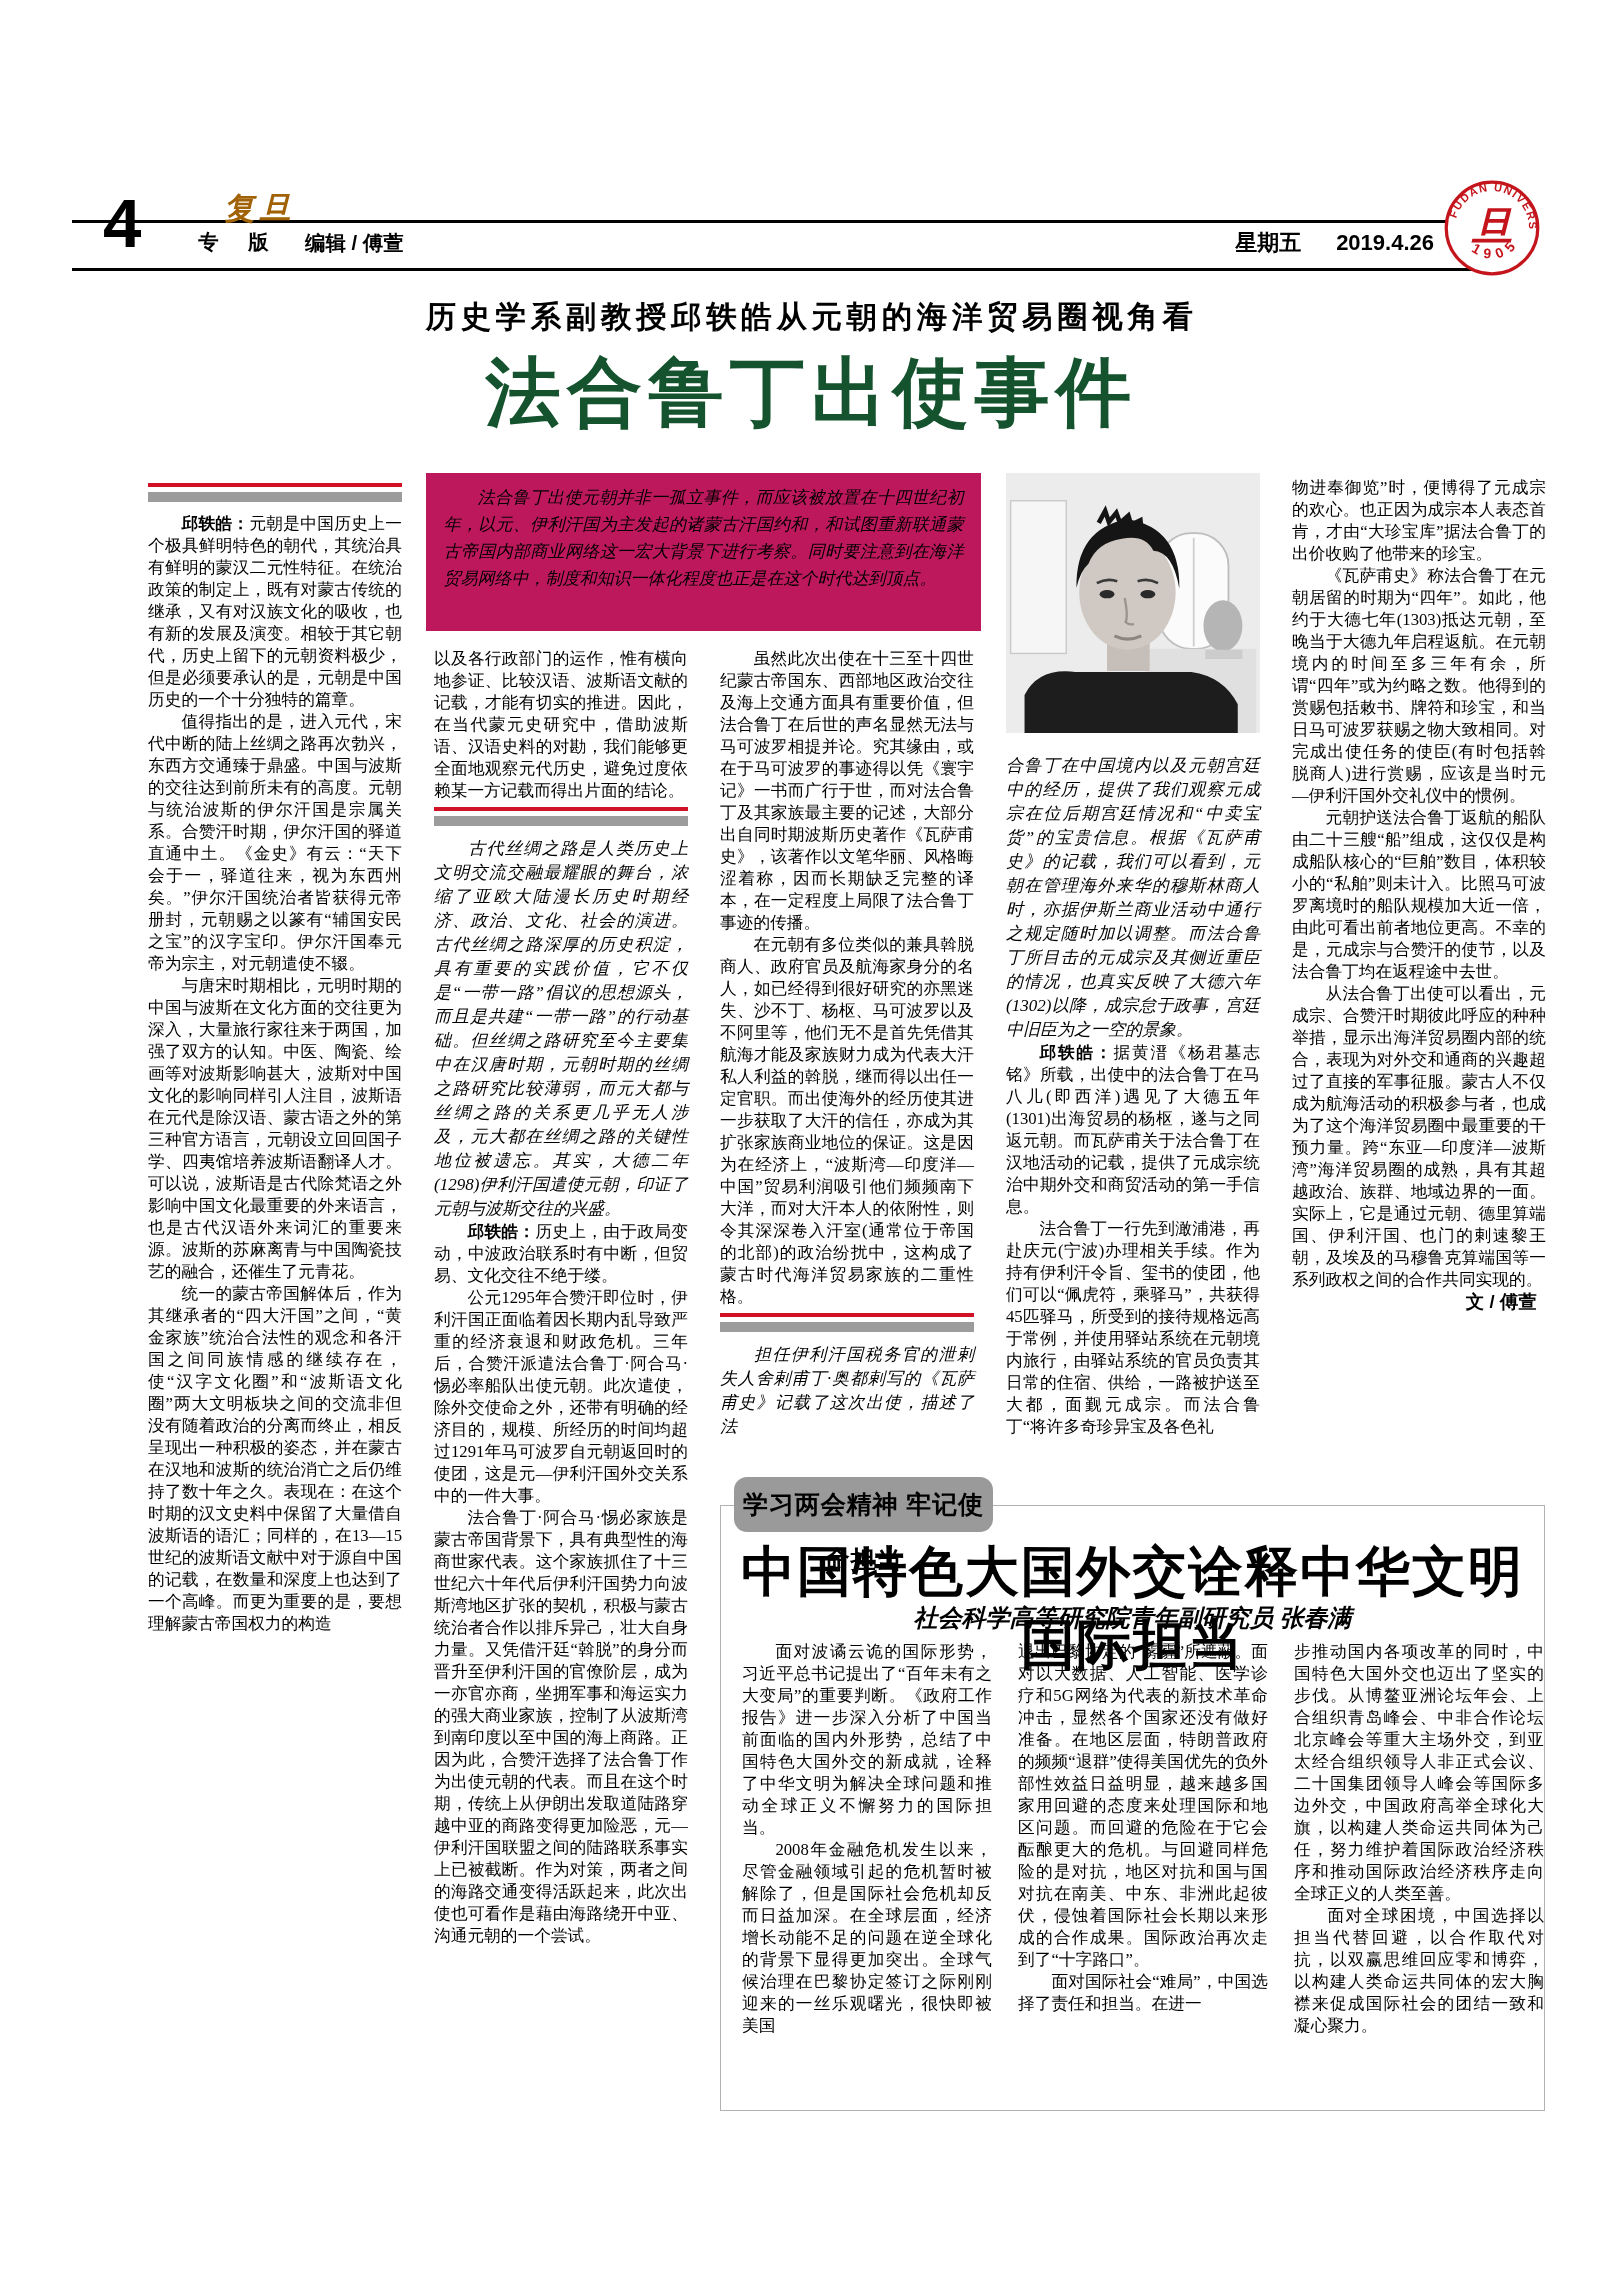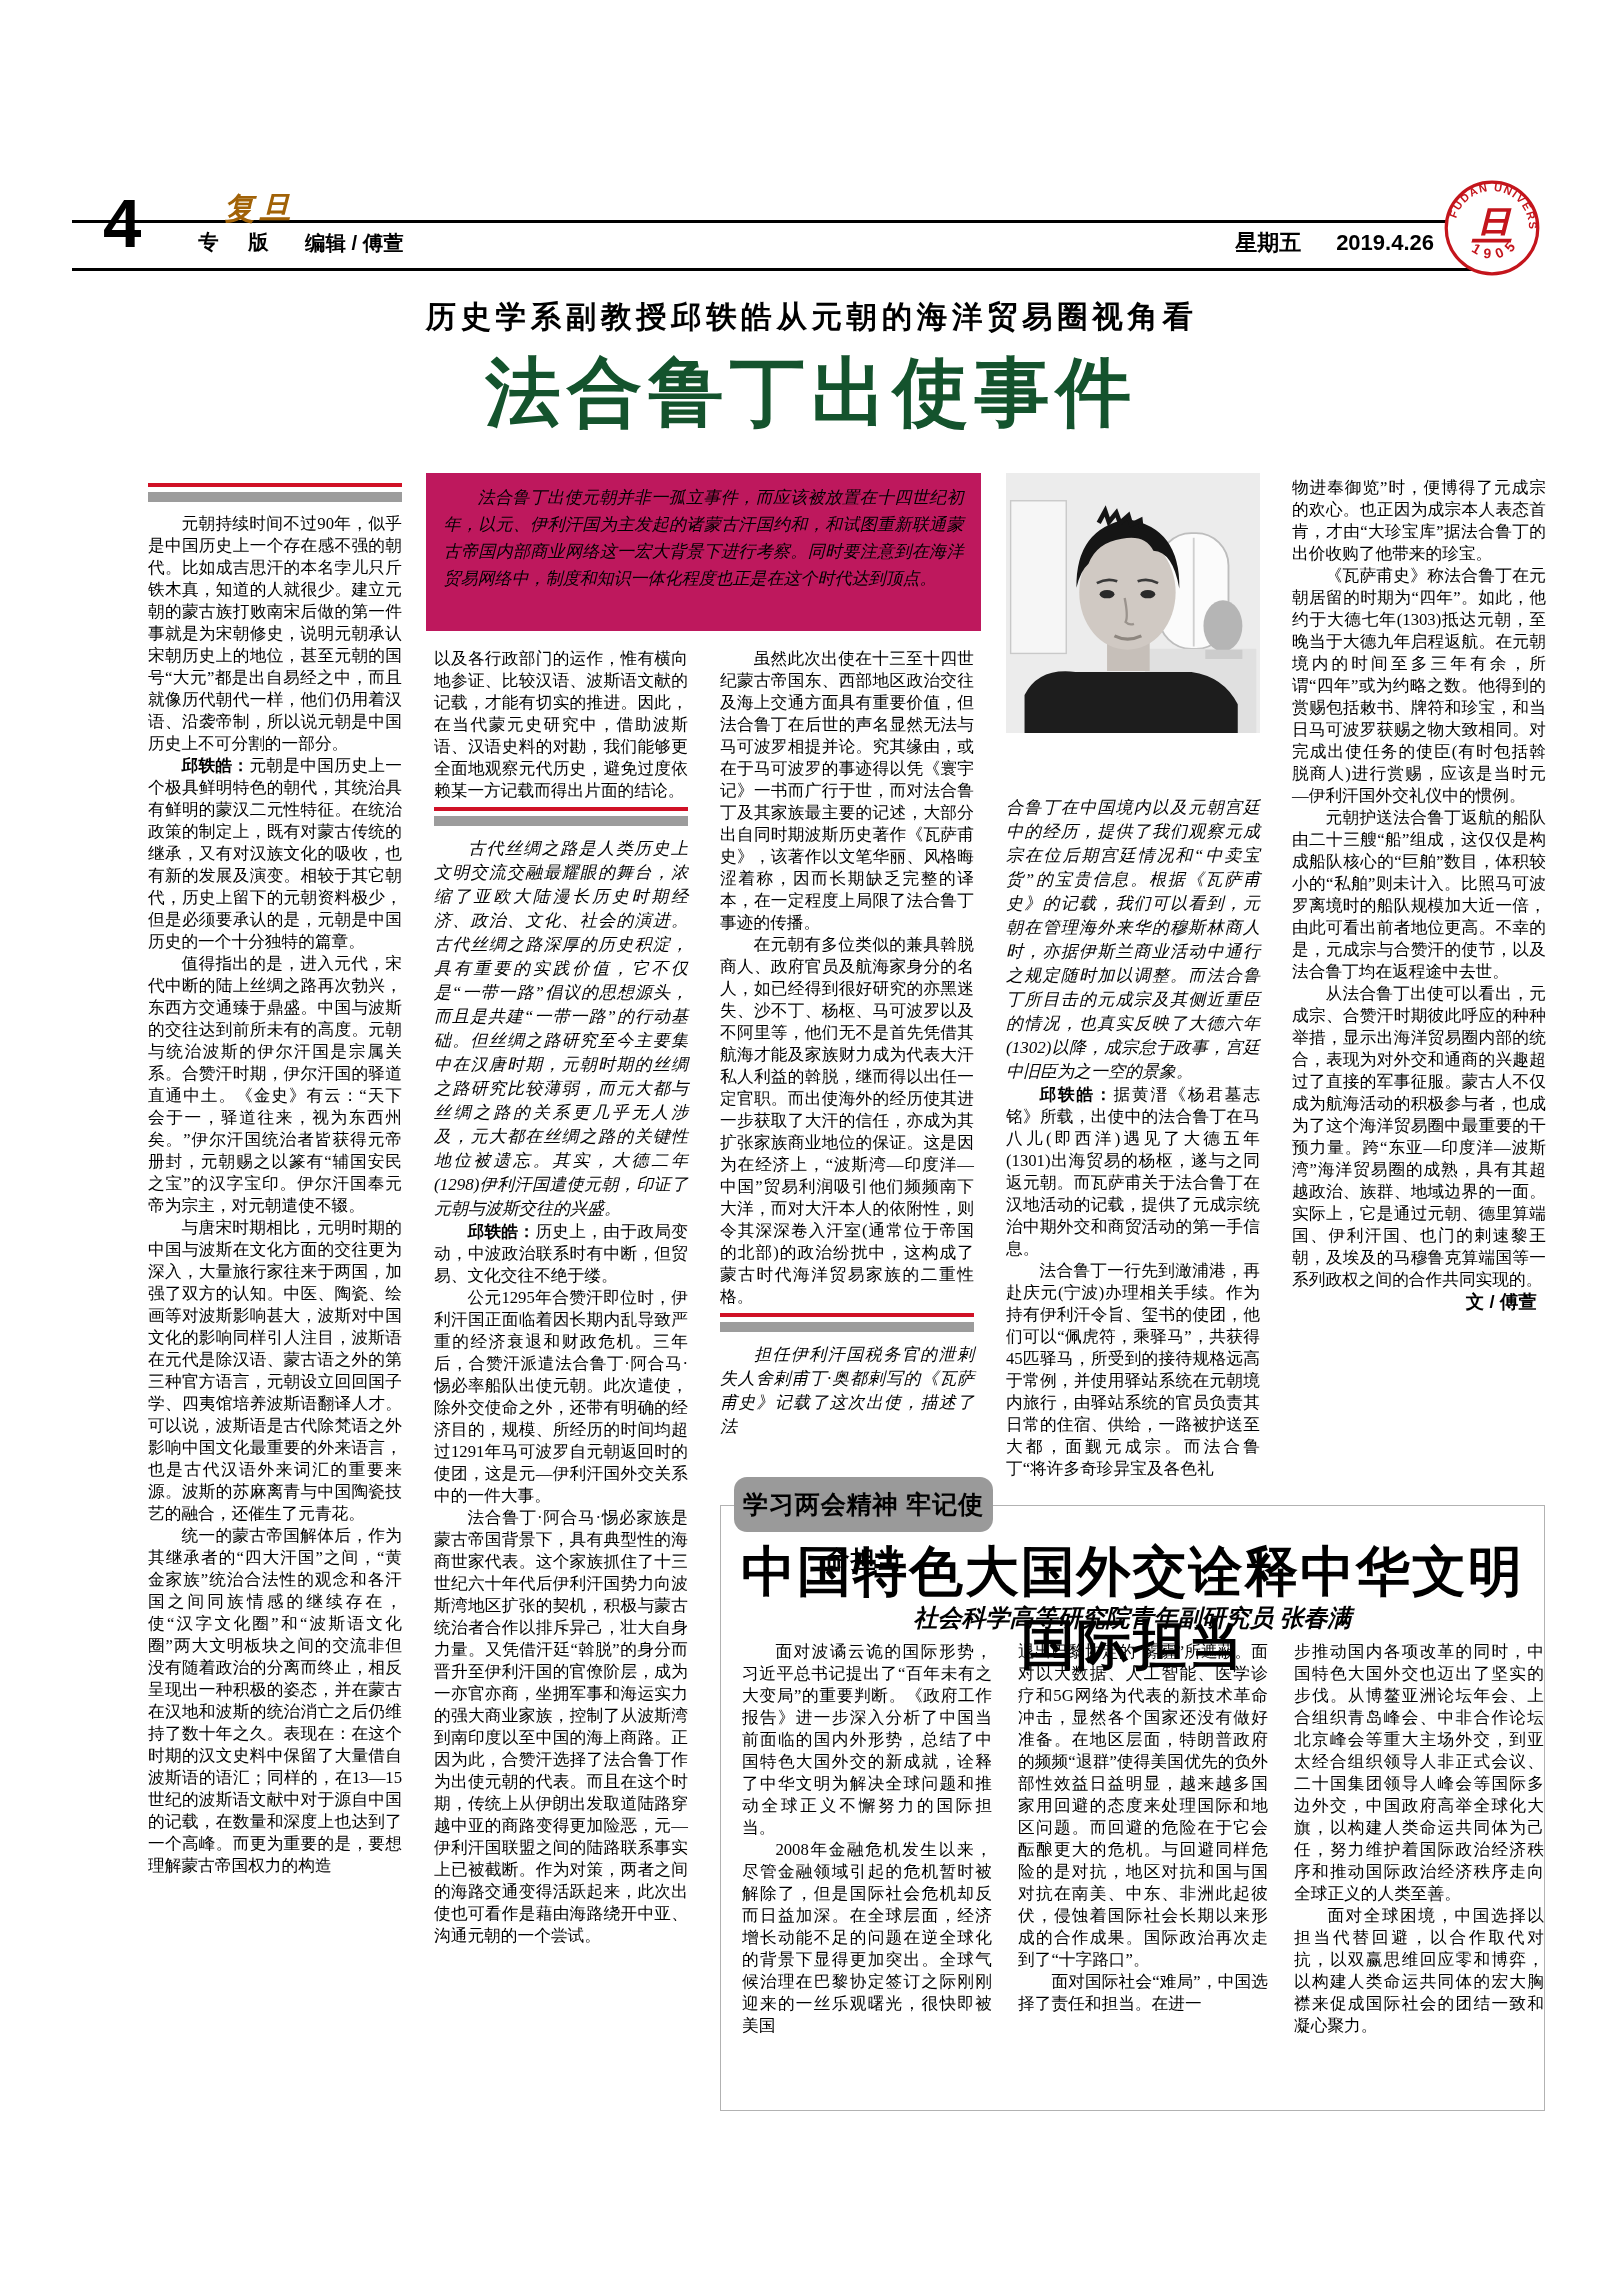--- a/index.html
+++ b/index.html
@@ -31,21 +31,21 @@
   .speaker{font-family:"Liberation Sans",sans-serif;font-weight:700;font-style:normal;}
   .sdiv{margin:4.6px 0 11px;}
   .sdiv i{display:block;}
   .sdiv .r{height:4.6px;background:#d01126;}
   .sdiv .g{height:10.2px;background:#9c9c9c;margin-top:4.6px;}
   .credit{text-align:right;font-family:"Liberation Sans",sans-serif;font-weight:700;
           font-size:18.5px;padding-right:9.3px;margin-top:7.4px;}
   #col1{left:148px;top:478px;}
   #col2{left:434px;top:648px;}
   #col3{left:720px;top:648px;}
-  #col4{left:1006px;top:796px;}
+  #col4{left:1006px;top:754px;}
   #col5{left:1292px;top:477px;}
   .introbox{position:absolute;left:426px;top:473px;width:555px;height:158px;background:#be185d;
             padding:11px 17.6px;box-sizing:border-box;font-style:italic;font-size:17px;line-height:27px;
             text-align:justify;text-indent:2em;}
   .photo{position:absolute;left:1006px;top:473px;width:254px;height:260px;}
   
   .a2box{position:absolute;left:720px;top:1505px;width:825px;height:606px;
          border:1.4px solid #b2b2b2;box-sizing:border-box;}
   .a2tag{position:absolute;left:13px;top:-29px;width:259px;height:55px;background:#9a9a9a;
          border-radius:13px;color:#000000;font-family:"Liberation Sans",sans-serif;font-weight:700;
@@ -114,21 +114,20 @@
     <path d="M284,234 q22,-8 44,4" fill="none" stroke="#3a3a3a" stroke-width="6"></path>
     <path d="M256,270 q8,40 2,52 q8,8 18,4" fill="none" stroke="#9a938d" stroke-width="5"></path>
     <path d="M234,352 q28,14 58,0" fill="none" stroke="#8d867f" stroke-width="7"></path>
   </svg>
 
   <div id="col1" class="col">
       <div class="sdiv">
         <i class="r"></i>
         <i class="g"></i>
       </div>
-      <p class=" indent">元朝持续时间不过90年，似乎是中国历史上一个存在感不强的朝代。比如成吉思汗的本名孛儿只斤铁木真，知道的人就很少。建立元朝的蒙古族打败南宋后做的第一件事就是为宋朝修史，说明元朝承认宋朝历史上的地位，甚至元朝的国号“大元”都是出自易经之中，而且就像历代朝代一样，他们仍用着汉语、沿袭帝制，所以说元朝是中国历史上不可分割的一部分。</p>
       <p class=" indent"><b class="speaker">邱轶皓：</b>元朝是中国历史上一个极具鲜明特色的朝代，其统治具有鲜明的蒙汉二元性特征。在统治政策的制定上，既有对蒙古传统的继承，又有对汉族文化的吸收，也有新的发展及演变。相较于其它朝代，历史上留下的元朝资料极少，但是必须要承认的是，元朝是中国历史的一个十分独特的篇章。</p>
       <p class=" indent">值得指出的是，进入元代，宋代中断的陆上丝绸之路再次勃兴，东西方交通臻于鼎盛。中国与波斯的交往达到前所未有的高度。元朝与统治波斯的伊尔汗国是宗属关系。合赞汗时期，伊尔汗国的驿道直通中土。《金史》有云：“天下会于一，驿道往来，视为东西州矣。”伊尔汗国统治者皆获得元帝册封，元朝赐之以篆有“辅国安民之宝”的汉字宝印。伊尔汗国奉元帝为宗主，对元朝遣使不辍。</p>
       <p class=" indent">与唐宋时期相比，元明时期的中国与波斯在文化方面的交往更为深入，大量旅行家往来于两国，加强了双方的认知。中医、陶瓷、绘画等对波斯影响甚大，波斯对中国文化的影响同样引人注目，波斯语在元代是除汉语、蒙古语之外的第三种官方语言，元朝设立回回国子学、四夷馆培养波斯语翻译人才。可以说，波斯语是古代除梵语之外影响中国文化最重要的外来语言，也是古代汉语外来词汇的重要来源。波斯的苏麻离青与中国陶瓷技艺的融合，还催生了元青花。</p>
       <p class=" indent">统一的蒙古帝国解体后，作为其继承者的“四大汗国”之间，“黄金家族”统治合法性的观念和各汗国之间同族情感的继续存在，使“汉字文化圈”和“波斯语文化圈”两大文明板块之间的交流非但没有随着政治的分离而终止，相反呈现出一种积极的姿态，并在蒙古在汉地和波斯的统治消亡之后仍维持了数十年之久。表现在：在这个时期的汉文史料中保留了大量借自波斯语的语汇；同样的，在13—15世纪的波斯语文献中对于源自中国的记载，在数量和深度上也达到了一个高峰。而更为重要的是，要想理解蒙古帝国权力的构造</p>
     </div>
   <div id="col2" class="col">
       <p class="">以及各行政部门的运作，惟有横向地参证、比较汉语、波斯语文献的记载，才能有切实的推进。因此，在当代蒙元史研究中，借助波斯语、汉语史料的对勘，我们能够更全面地观察元代历史，避免过度依赖某一方记载而得出片面的结论。</p>
       <div class="sdiv">
         <i class="r"></i>
         <i class="g"></i>

